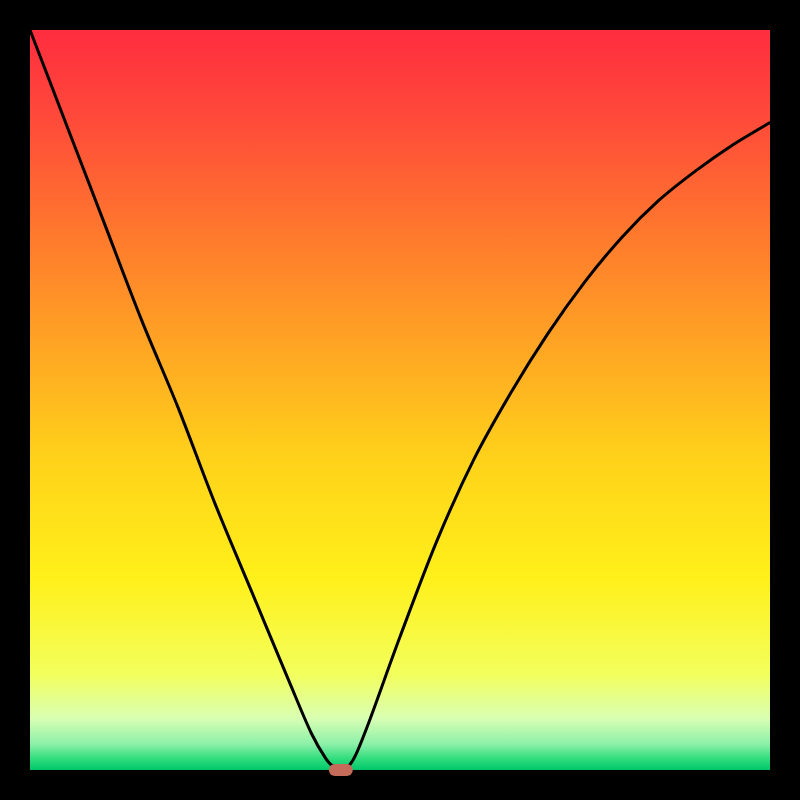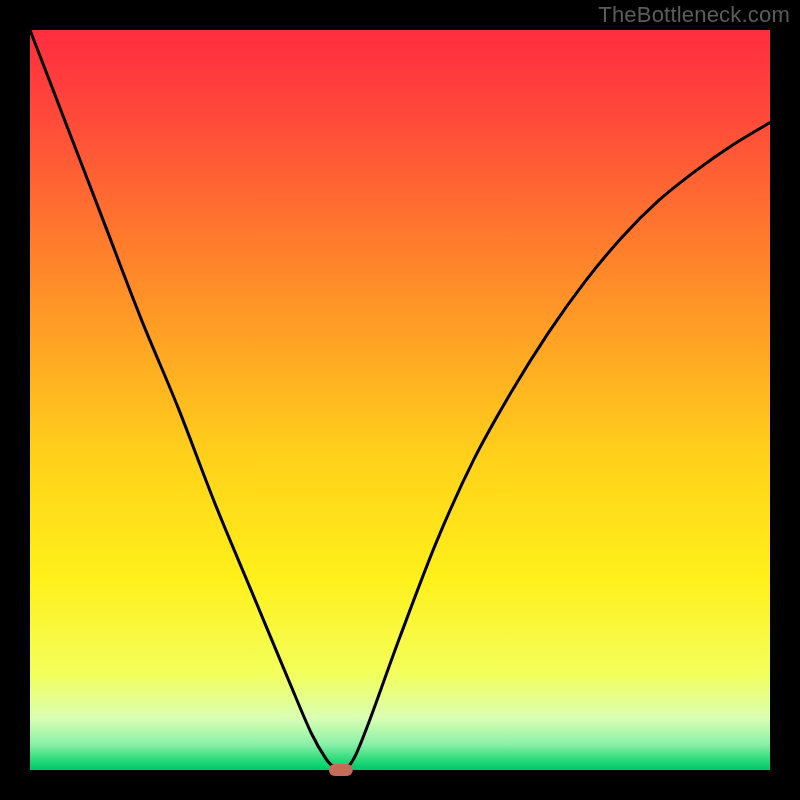--- a/index.html
+++ b/index.html
@@ -27,21 +27,20 @@
     z-index: 20;
   }
   svg {
     display: block;
   }
 </style>
 </head>
 <body>
 
 <div class="container">
-  <div class="watermark">TheBottleneck.com</div>
 
   <svg id="chart-svg" width="800" height="800" viewBox="0 0 800 800">
     <defs>
       <linearGradient id="bg-grad" x1="0" y1="0" x2="0" y2="1">
           <stop offset="0%" stop-color="#ff2d3f"></stop>
           <stop offset="12%" stop-color="#ff4a3a"></stop>
           <stop offset="28.000000000000004%" stop-color="#ff7a2d"></stop>
           <stop offset="42%" stop-color="#ffa324"></stop>
           <stop offset="57.99999999999999%" stop-color="#ffd21a"></stop>
           <stop offset="74%" stop-color="#fff01a"></stop>

